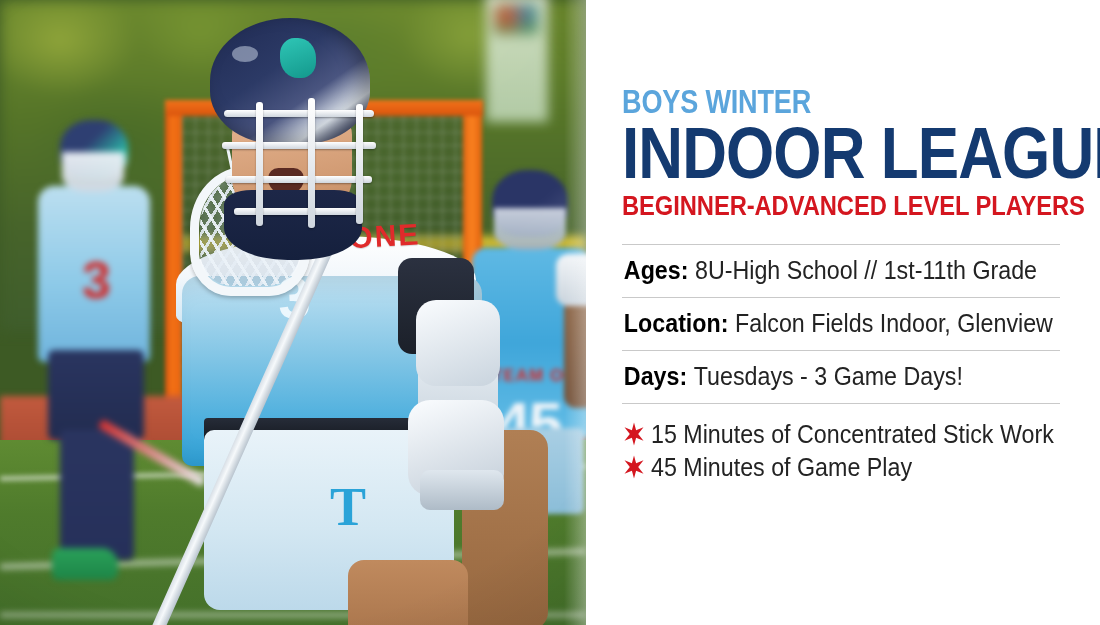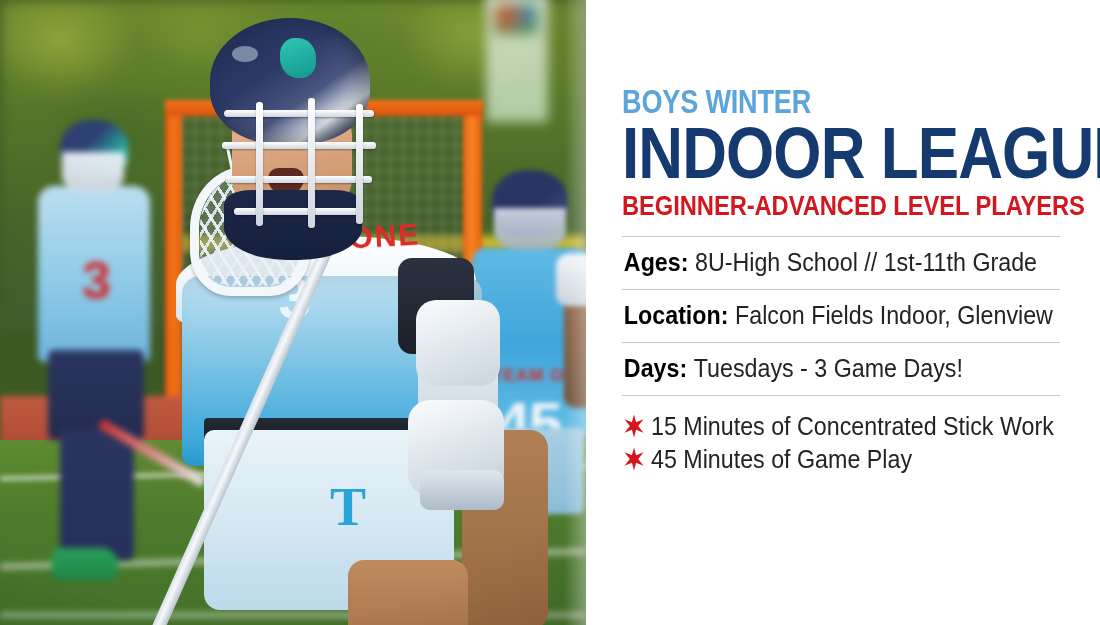--- a/index.html
+++ b/index.html
@@ -264,21 +264,21 @@
     font-size:27px;
     font-weight:bold;
     line-height:1;
     margin-top:7px;
     letter-spacing:-.1px;
     transform: scaleX(.88);
     transform-origin: left center;
     white-space:nowrap;
   }
 
-  .details{ margin-top:16px; width:438px; }
+  .details{ margin-top:24px; width:438px; }
   .divider{ height:1px; background:#c9c9c9; width:438px; }
   .detail-row{
     display:flex; align-items:baseline;
     padding:11px 0 12px 2px;
     font-size:25px;
     color:#1b1b1b;
     white-space:nowrap;
   }
   .detail-label{ font-weight:bold; margin-right:7px; color:#000; }
   .detail-value{ font-weight:normal; color:#232323; }

